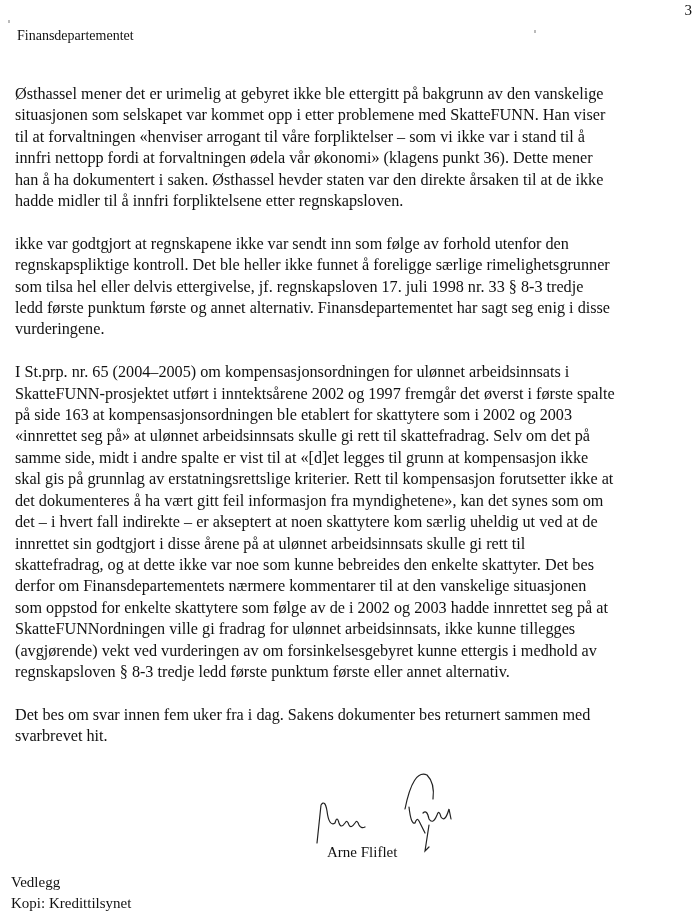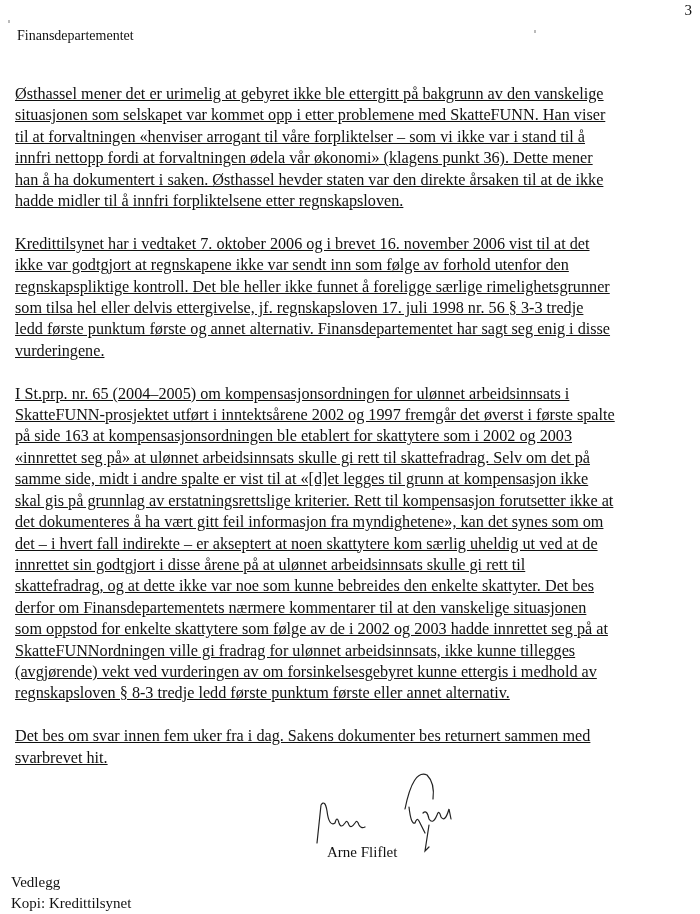--- a/index.html
+++ b/index.html
@@ -36,21 +36,20 @@
     .body-text {
       position: absolute;
       left: 15px;
       width: 676px;
       top: 84px;
       font-size: 16.2px;
       line-height: 21.4px;
     }
     .body-text p {
       margin: 0 0 21.4px 0;
-      text-decoration: underline;
     }
     .line {
       display: block;
       white-space: nowrap;
     }
     .signature {
       position: absolute;
       left: 305px;
       top: 765px;
       width: 180px;
@@ -85,24 +84,23 @@
 <div class="body-text">
   <p>
     <span class="line">Østhassel mener det er urimelig at gebyret ikke ble ettergitt på bakgrunn av den vanskelige</span>
     <span class="line">situasjonen som selskapet var kommet opp i etter problemene med SkatteFUNN. Han viser</span>
     <span class="line">til at forvaltningen «henviser arrogant til våre forpliktelser – som vi ikke var i stand til å</span>
     <span class="line">innfri nettopp fordi at forvaltningen ødela vår økonomi» (klagens punkt 36). Dette mener</span>
     <span class="line">han å ha dokumentert i saken. Østhassel hevder staten var den direkte årsaken til at de ikke</span>
     <span class="line">hadde midler til å innfri forpliktelsene etter regnskapsloven.</span>
   </p>
   <p>
-    <span class="line">Kredittilsynet har i vedtaket 7. oktober 2006 og i brevet 16. november 2006 vist til at det</span>
     <span class="line">ikke var godtgjort at regnskapene ikke var sendt inn som følge av forhold utenfor den</span>
     <span class="line">regnskapspliktige kontroll. Det ble heller ikke funnet å foreligge særlige rimelighetsgrunner</span>
-    <span class="line">som tilsa hel eller delvis ettergivelse, jf. regnskapsloven 17. juli 1998 nr. 56 § 3-3 tredje</span>
+    <span class="line">som tilsa hel eller delvis ettergivelse, jf. regnskapsloven 17. juli 1998 nr. 33 § 8-3 tredje</span>
     <span class="line">ledd første punktum første og annet alternativ. Finansdepartementet har sagt seg enig i disse</span>
     <span class="line">vurderingene.</span>
   </p>
   <p>
     <span class="line">I St.prp. nr. 65 (2004–2005) om kompensasjonsordningen for ulønnet arbeidsinnsats i</span>
     <span class="line">SkatteFUNN-prosjektet utført i inntektsårene 2002 og 1997 fremgår det øverst i første spalte</span>
     <span class="line">på side 163 at kompensasjonsordningen ble etablert for skattytere som i 2002 og 2003</span>
     <span class="line">«innrettet seg på» at ulønnet arbeidsinnsats skulle gi rett til skattefradrag. Selv om det på</span>
     <span class="line">samme side, midt i andre spalte er vist til at «[d]et legges til grunn at kompensasjon ikke</span>
     <span class="line">skal gis på grunnlag av erstatningsrettslige kriterier. Rett til kompensasjon forutsetter ikke at</span>

